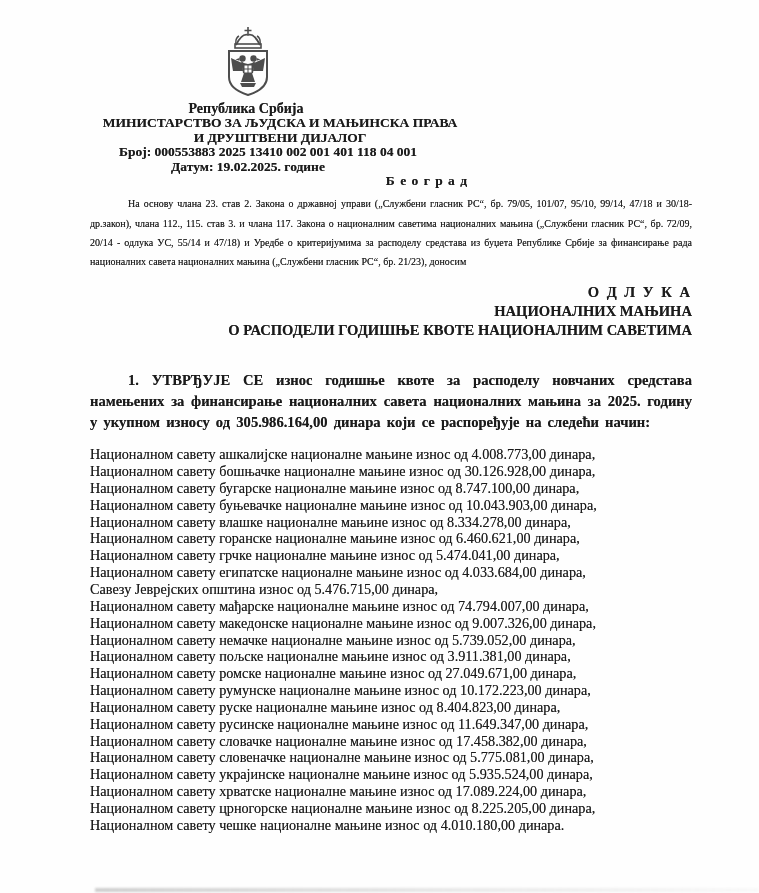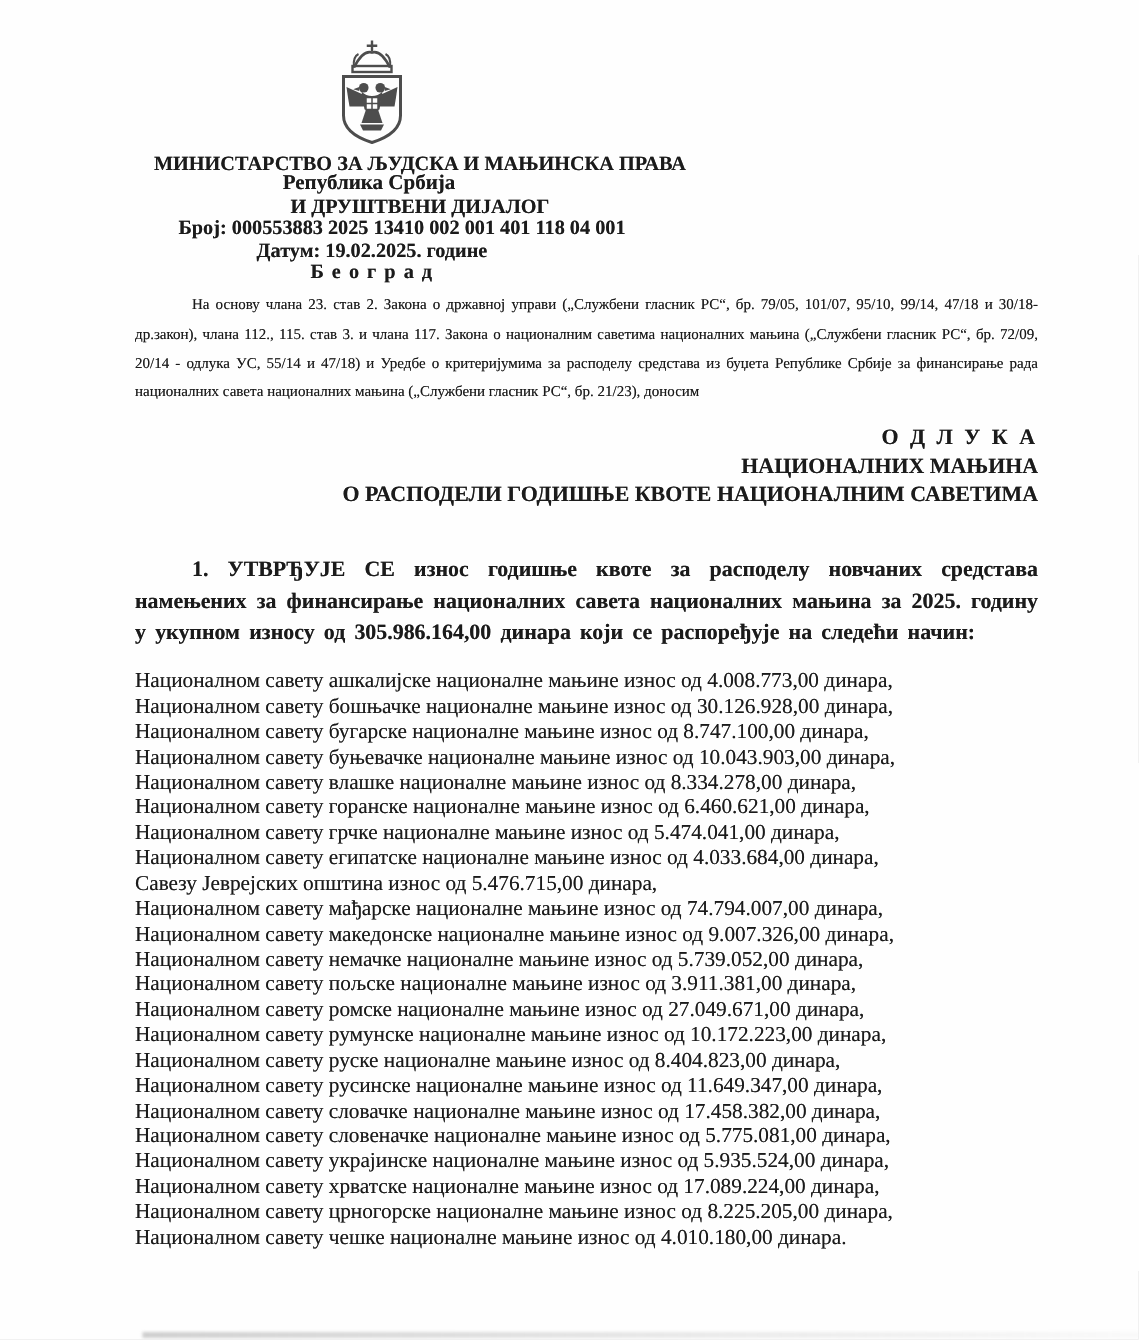--- a/index.html
+++ b/index.html
@@ -14,21 +14,21 @@
     text-shadow:0 0 .35px rgba(10,10,10,.6);
   }
   
   .letterhead{margin:25px 0 0 52px;width:440px;text-align:center;}
   .arms{display:block;margin:0 auto 3px auto;transform:translateX(-24px);}
   .hline{font-weight:bold;font-size:13.5px;line-height:14.4px;white-space:nowrap;}
   .h-country{transform:translateX(-26px);font-size:14px;}
   .h-min{transform:translateX(8px);}
   .h-num{transform:translateX(-4px);}
   .h-date{transform:translateX(-24px);}
-  .h-city{transform:translateX(-24px);letter-spacing:1px;}
+  .h-city{transform:translateX(-24px);letter-spacing:1px;text-align:right;}
   
   .preamble{
     margin:6px 67px 0 90px;
     font-size:10px;line-height:19.2px;
     text-align:justify;text-indent:38px;
   }
   .decision-title{
     margin:12px 67px 0 90px;
     text-align:right;font-weight:bold;
     font-size:14.6px;line-height:19px;
@@ -83,22 +83,22 @@
         <path d="M35 48 h8 l3 9 h-14 z"></path>
         <path d="M31 58 h16 l-2 4 h-12 z"></path>
       </g>
 
       <g>
         <rect x="35" y="40" width="8" height="8" fill="#fefefe" stroke="#4d4d4d" stroke-width="1"></rect>
         <path d="M39 40 v8 M35 44 h8" stroke="#4d4d4d" stroke-width="1"></path>
       </g>
     </svg>
 
+    <div class="hline h-country">Република Србија</div>
     <div class="hline h-min">МИНИСТАРСТВО  ЗА ЉУДСКА И МАЊИНСКА ПРАВА</div>
-    <div class="hline h-country">Република Србија</div>
     <div class="hline h-min">И ДРУШТВЕНИ ДИЈАЛОГ</div>
     <div class="hline h-num">Број: 000553883 2025 13410 002 001 401 118 04 001</div>
     <div class="hline h-date">Датум: 19.02.2025. године</div>
     <div class="hline h-city">Б е о г р а д</div>
   </div>
 
   <p class="preamble">На основу  члана 23. став 2. Закона о државној управи („Службени гласник РС“, бр. 79/05, 101/07, 95/10, 99/14, 47/18 и 30/18-др.закон), члана 112., 115. став 3. и члана 117. Закона о националним саветима националних мањина („Службени гласник РС“, бр. 72/09, 20/14 - одлука УС, 55/14 и 47/18) и Уредбе о критеријумима за расподелу средстава из буџета Републике Србије за финансирање рада националних савета националних мањина („Службени гласник РС“, бр. 21/23),  доносим</p>
 
   <div class="decision-title">
     <div class="t1">О Д Л У К А</div>

